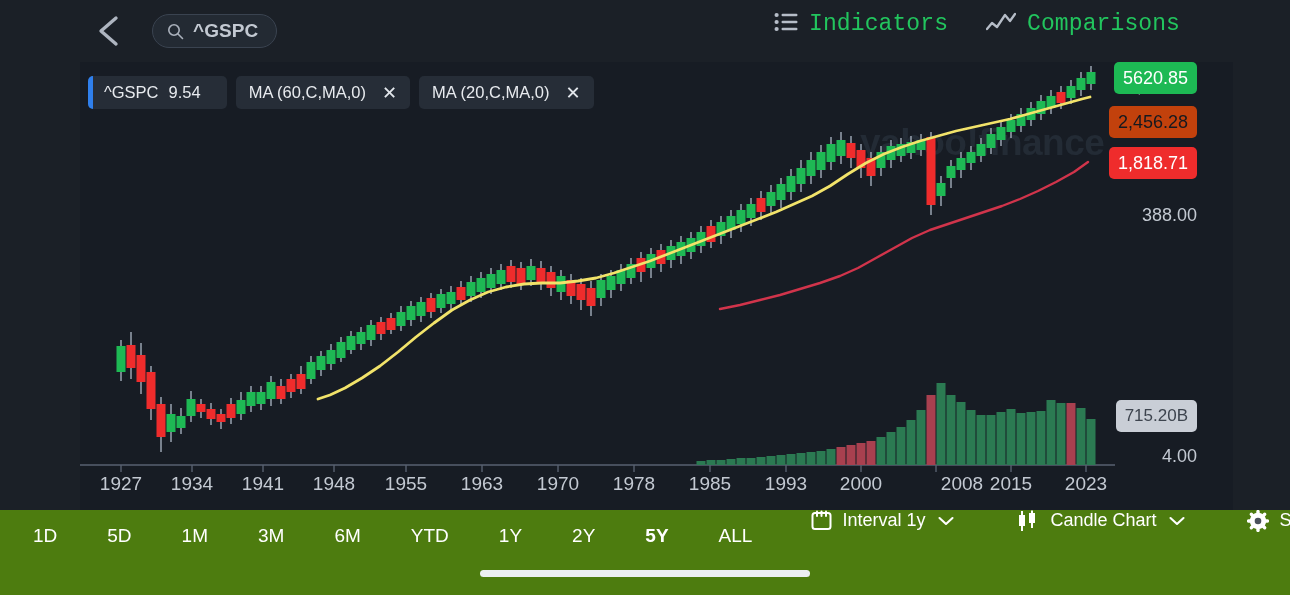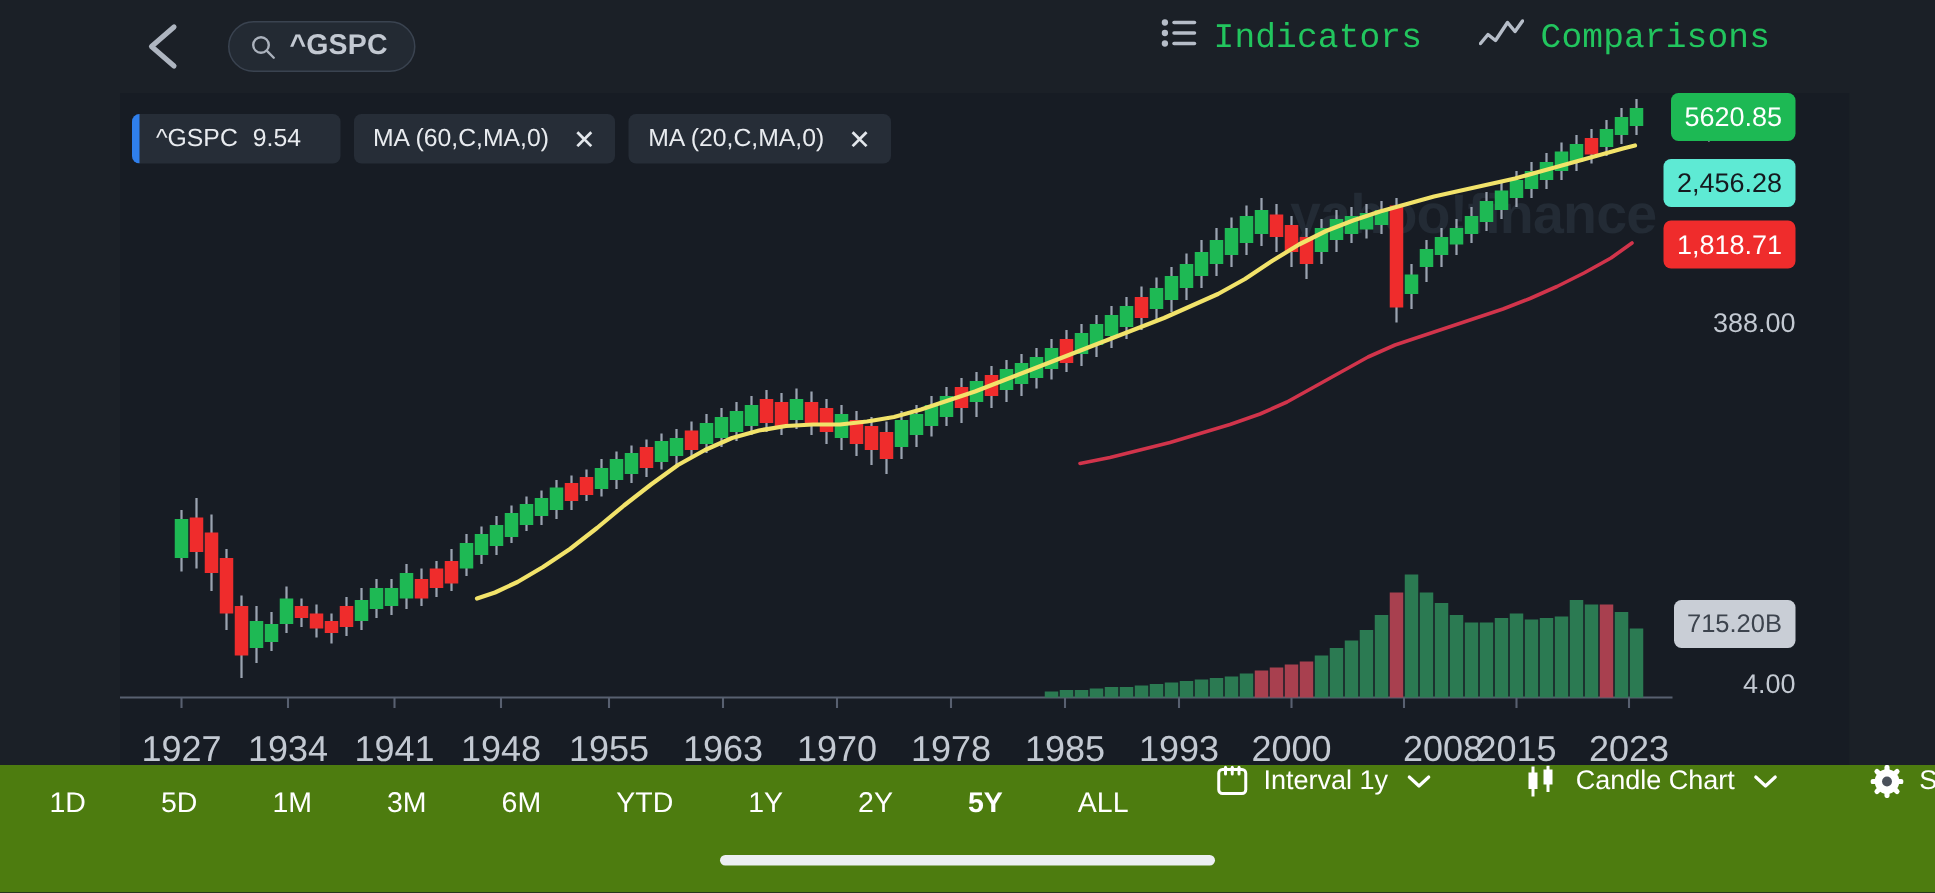--- a/index.html
+++ b/index.html
@@ -92,35 +92,35 @@
     position:absolute; left:1233px; top:62px; width:57px; height:448px;
     background:#1b2027;
   }
   .pricebadge{
     position:absolute; right:93px;
     height:28px; display:flex; align-items:center; justify-content:center;
     border-radius:5px; padding:16px 9px;
     font-size:18px; white-space:nowrap; z-index:30;
   }
   .pb-green{ background:#1db954; color:#ffffff; }
-  .pb-yellow{ background:#5eead4; color:#15191f; }
+  .pb-yellow{ background:#c2410c; color:#15191f; }
   .pb-red{ background:#ef2c2c; color:#ffffff; }
   .pb-grey{ background:#c9ced6; color:#3d444e; font-size:17px;}
   .pricetext{
     position:absolute; right:93px; color:#c3c9d2; font-size:18px;
     white-space:nowrap; z-index:20;
   }
 
   
   .xlabels{
     position:absolute; left:0; top:470px; width:1290px; height:34px; z-index:5;
   }
   .xlab{
-    position:absolute; top:16px; transform:translateX(-50%);
-    color:#c3c9d2; font-size:24px; white-space:nowrap;
+    position:absolute; top:3px; transform:translateX(-50%);
+    color:#c3c9d2; font-size:19px; white-space:nowrap;
   }
 
   
   .bottombar{
     position:absolute; left:0; top:510px; width:1290px; height:85px;
     background:#4d7c0f;
     display:flex; align-items:flex-start;
   }
   .ranges{
     display:flex; align-items:center; height:52px; padding-top:0;

